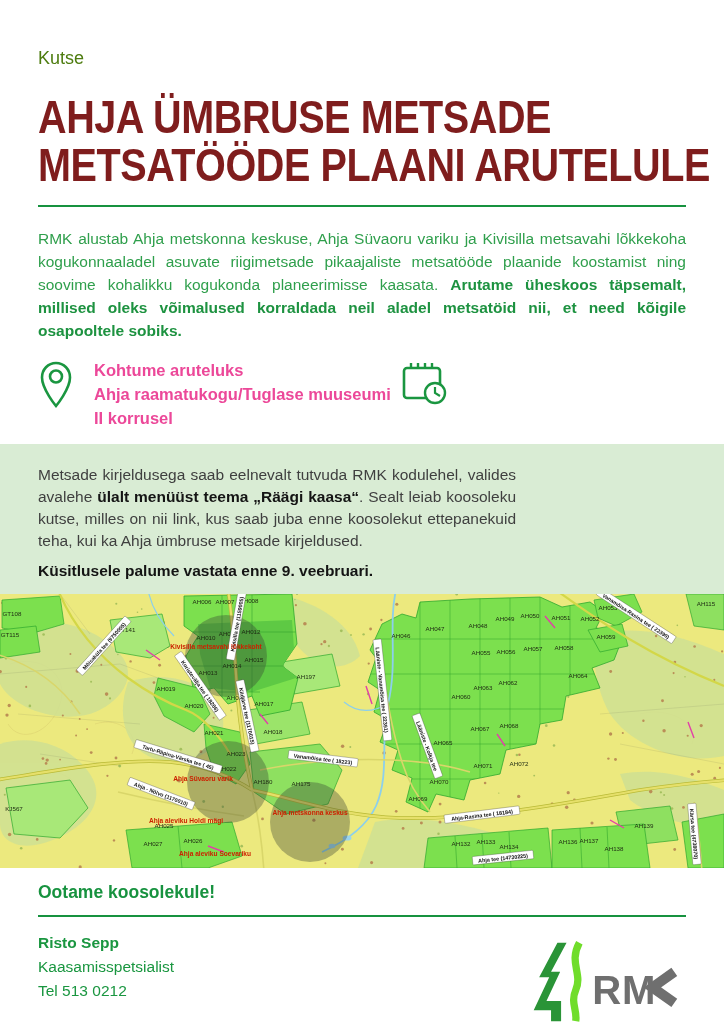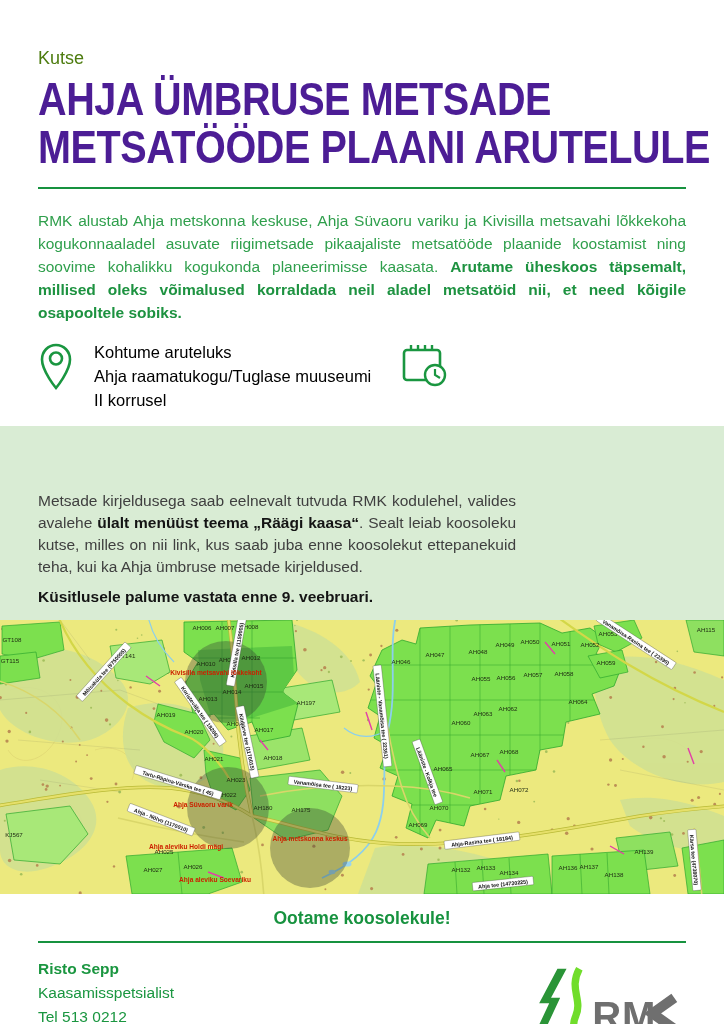--- a/index.html
+++ b/index.html
@@ -2,37 +2,37 @@
 <html><head>
 <meta charset="utf-8">
 <style>
   html,body{margin:0;padding:0;}
   body{
     width:724px;height:1024px;overflow:hidden;background:#ffffff;
     font-family:"Liberation Sans",sans-serif;position:relative;
   }
   .content{padding:0 38px;}
   .kicker{margin-top:48px;font-size:18px;color:#4d7c0f;}
-  .title{margin-top:6px;font-weight:bold;color:#4c1d95;font-size:46px;line-height:48px;letter-spacing:-.5px;}
+  .title{margin-top:24px;font-weight:bold;color:#7f1d1d;font-size:46px;line-height:48px;letter-spacing:-.5px;}
   .title .tline{display:block;transform:scaleX(.86);transform-origin:left;white-space:nowrap;}
   .rule{border:none;border-top:2.5px solid #17923f;margin:16px 0 0 0;}
   .intro{margin-top:20px;font-size:15.5px;line-height:23px;color:#2f9f4c;text-align:justify;}
   .intro b{color:#1d9240;}
   .meeting{margin-top:14px;display:flex;}
   .m-item{display:flex;align-items:flex-start;}
   .m-item.loc{flex:0 0 56%;}
   .m-icon{flex:0 0 auto;margin-right:20px;margin-top:2px;}
-  .m-text{font-weight:normal;color:#000000;font-size:16.5px;line-height:24px;}
+  .m-text{font-weight:bold;color:#ec4899;font-size:16.5px;line-height:24px;}
   .infobox{margin-top:14px;background:#d9ecd4;padding:20px 38px 14px 38px;display:flex;align-items:flex-start;}
-  .ib-text{width:478px;font-size:15.5px;line-height:22px;color:#3f3f3f;text-align:justify;margin-top:44px;}
+  .ib-text{width:478px;font-size:15.5px;line-height:22px;color:#3f3f3f;text-align:justify;}
   .ib-text b{color:#141414;}
   .ib-cta{margin-top:10px;font-weight:bold;color:#141414;font-size:15.5px;}
   .qr{margin-left:auto;margin-right:48px;margin-top:6px;width:92px;height:92px;}
   .map-wrap{width:724px;height:274px;overflow:hidden;background:#ece97e;}
-  .closing{margin-top:14px;text-align:center;font-size:17.5px;font-weight:bold;color:#17923f;}
+  .closing{margin-top:14px;text-align:left;font-size:17.5px;font-weight:bold;color:#17923f;}
   .rule2{border:none;border-top:2.5px solid #17923f;margin:12px 0 0 0;}
   .footer{margin-top:14px;display:flex;align-items:flex-start;}
   .contact{font-size:15.5px;line-height:24px;color:#1a9640;}
   .contact .cname{font-weight:bold;}
   .logo{margin-left:auto;margin-top:8px;}
   svg{display:block;}
 </style>
 </head>
 <body>
 

